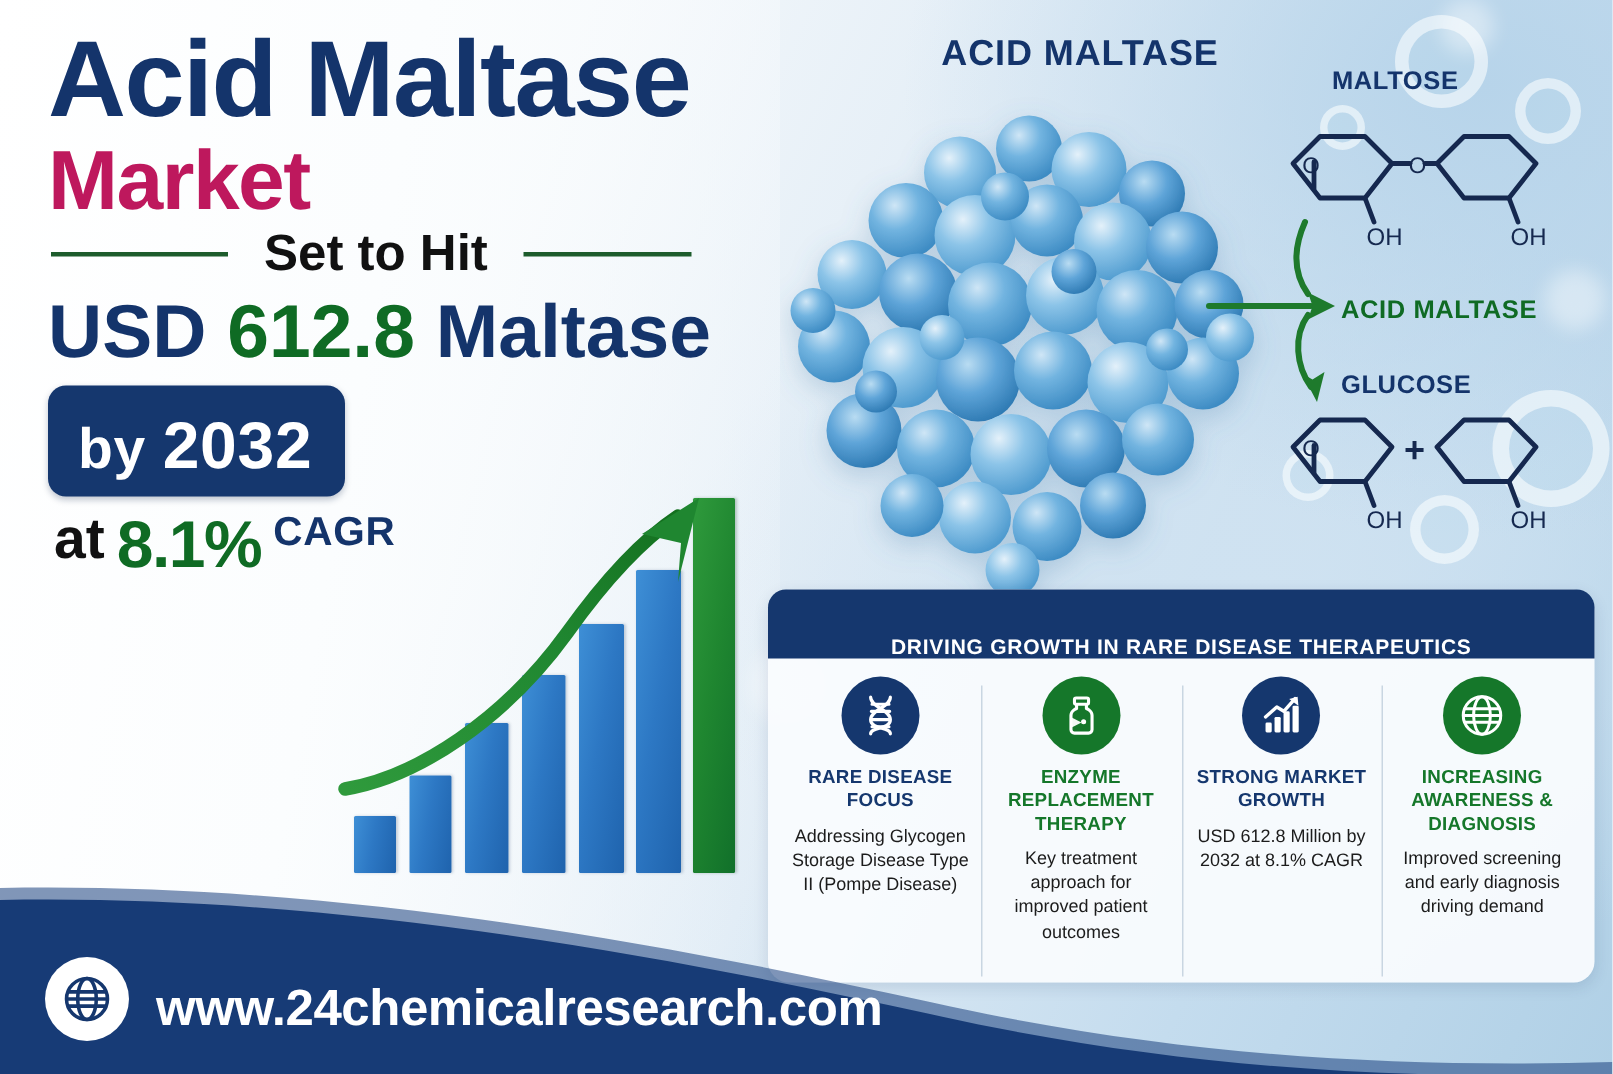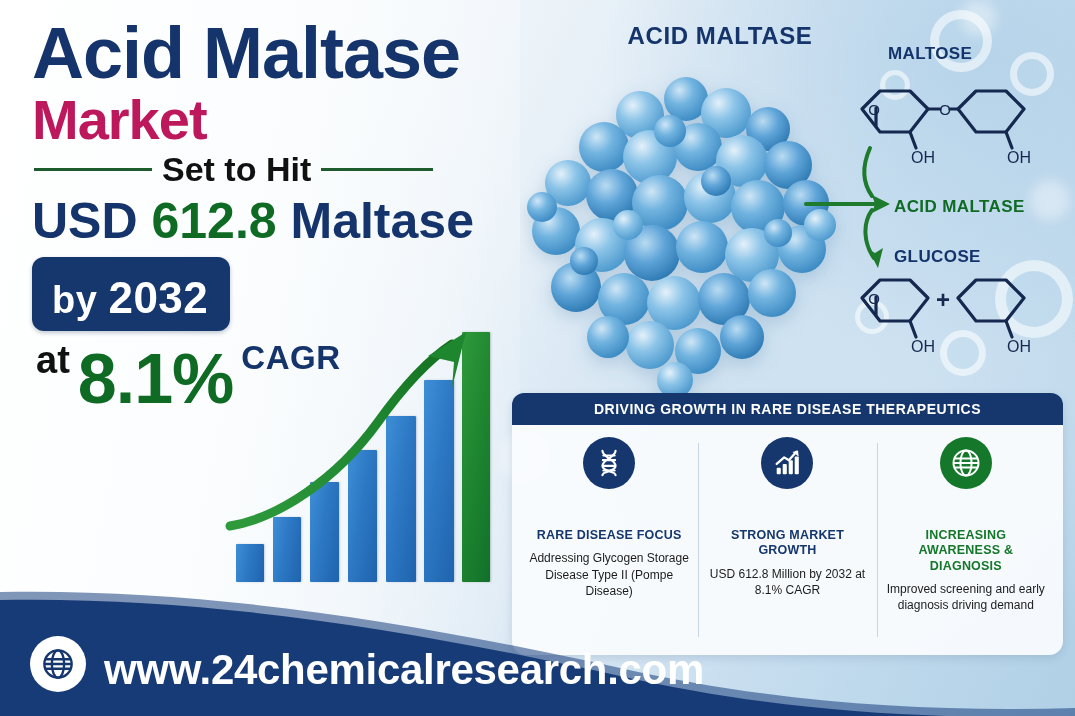--- a/index.html
+++ b/index.html
@@ -31,42 +31,42 @@
   .headline { position:absolute; left:32px; top:18px; width:500px; }
   .h-line1 {
     font-size:72px; font-weight:bold; color:#14346b;
     letter-spacing:-1px; line-height:.98; white-space:nowrap;
     text-shadow:0 1px 1px rgba(255,255,255,.9);
   }
   .h-line2 {
     font-size:56px; font-weight:bold; color:#be185d;
     letter-spacing:-1px; line-height:1.02; margin-top:2px;
   }
-  .sethit-row { display:flex; align-items:center; gap:10px; margin-top:2px; padding-left:2px; }
+  .sethit-row { display:flex; align-items:center; gap:24px; margin-top:2px; padding-left:2px; }
   .sh-rule { height:3px; background:#1d5c2c; flex:0 0 auto; }
   .sh-rule.l { width:118px; }
   .sh-rule.r { width:112px; }
   .sh-text { font-size:34px; font-weight:bold; color:#111111; white-space:nowrap; }
 
   .usd-line { margin-top:6px; font-size:50px; font-weight:bold; line-height:1.05; white-space:nowrap; }
   .usd-navy { color:#14346b; }
   .usd-green { color:#0f6b24; }
 
   .year-badge {
     margin-top:10px; display:inline-block; background:#15376e;
     border-radius:12px; padding:16px 22px 8px 20px;
     box-shadow:0 2px 4px rgba(10,30,70,.25);
   }
   .year-badge .lbl { font-size:38px; font-weight:bold; color:#ffffff; letter-spacing:.5px; }
   .year-badge .lbl .yr { font-size:44px; }
 
   .cagr-line { margin-top:8px; white-space:nowrap; display:flex; align-items:flex-start; gap:8px; padding-left:4px; }
   .cagr-at { font-size:38px; font-weight:bold; color:#111; }
-  .cagr-num { font-size:70px; font-weight:bold; color:#0f6b24; letter-spacing:-1px; }
-  .cagr-tag { font-size:33px; font-weight:bold; color:#14346b; letter-spacing:.5px; }
+  .cagr-num { font-size:44px; font-weight:bold; color:#0f6b24; letter-spacing:-1px; }
+  .cagr-tag { font-size:27px; font-weight:bold; color:#14346b; letter-spacing:.5px; }
 
   
   .chart { position:absolute; left:228px; top:330px; width:268px; height:252px; }
   .chart .bar {
     position:absolute; bottom:0; border-radius:1px;
   }
   .bar.blue { background:linear-gradient(100deg,#3e8fd6 0%, #2d78c4 45%, #1f63ad 100%); box-shadow:1px 0 2px rgba(20,50,90,.22); }
   .bar.green { background:linear-gradient(100deg,#2f9a3c 0%, #1f8630 48%, #11702a 100%); box-shadow:1px 0 2px rgba(10,60,25,.25); }
   .chart svg.arrow { position:absolute; left:0; top:0; overflow:visible; }
 
@@ -89,53 +89,53 @@
   .chem svg { position:absolute; left:0; top:0; overflow:visible; }
 
   
   .panel {
     position:absolute; left:512px; top:393px; width:551px; height:262px;
     background:rgba(250,252,254,.93);
     border-radius:14px;
     box-shadow:0 3px 10px rgba(20,50,90,.13);
   }
   .panel-header {
-    height:32px; background:#15376e;
+    height:46px; background:#15376e;
     border-radius:12px 12px 0 0;
-    display:flex; align-items:center; justify-content:center;
+    display:flex; align-items:flex-end; justify-content:center;
   }
   .panel-header span { font-size:14px; font-weight:bold; color:#fff; letter-spacing:.5px; }
   .cards { display:flex; padding:12px 8px 10px 8px; height:232px; }
   .card { flex:1 1 0; padding:0 7px; display:flex; flex-direction:column; align-items:center; position:relative; }
   .card + .card::before {
     content:""; position:absolute; left:0; top:6px; bottom:10px; width:1px; background:#c9d6e2;
   }
   .icon-circle {
     width:52px; height:52px; border-radius:50%;
     display:flex; align-items:center; justify-content:center; margin-bottom:8px;
   }
   .ic-navy { background:#15376e; }
   .ic-green { background:#15772a; }
   .card-title {
-    font-size:12.5px; font-weight:bold; line-height:1.22; text-align:center; letter-spacing:.2px;margin-top:31px;
+    font-size:12.5px; font-weight:bold; line-height:1.22; text-align:center; letter-spacing:.2px;
   }
   .ct-navy { color:#15376e; }
   .ct-green { color:#15772a; }
   .card-desc {
     margin-top:7px; font-size:12px; line-height:1.36; text-align:center; color:#1c1c1c;
   }
 
   
   .footer-wave { position:absolute; left:0; bottom:0; width:1075px; height:150px; }
   .footer-content { position:absolute; left:30px; bottom:22px; display:flex; align-items:center; gap:18px; }
   .globe-badge {
     width:56px; height:56px; border-radius:50%; background:#ffffff;
     display:flex; align-items:center; justify-content:center;
   }
-  .site-url { font-size:42px; font-weight:bold; color:#ffffff; letter-spacing:-.3px;margin-top:12px; }
+  .site-url { font-size:34px; font-weight:bold; color:#ffffff; letter-spacing:-.3px;margin-top:12px; }
 </style>
 </head>
 <body>
 
 <div id="stage">
 
   <div class="bg-base"></div>
   <div class="bokeh bk-ring" style="left:930px;top:10px;width:62px;height:62px;border-width:9px;"></div>
   <div class="bokeh bk-ring" style="left:1010px;top:52px;width:44px;height:44px;border-width:7px;"></div>
   <div class="bokeh bk-ring" style="left:880px;top:70px;width:30px;height:30px;border-width:5px;"></div>
@@ -326,20 +326,32 @@
           <svg width="30" height="30" viewBox="0 0 32 32" fill="none" stroke="#ffffff" stroke-width="2.3" stroke-linecap="round">
             <path d="M9,3 C9,10 23,12 23,19 C23,26 9,24 9,29"></path>
             <path d="M23,3 C23,10 9,12 9,19 C9,26 23,24 23,29"></path>
             <path d="M10,8 L22,8 M9.5,13 L22.5,13 M9.5,19 L22.5,19 M10,24 L22,24"></path>
           </svg>
         </div>
         <div class="card-title ct-navy">RARE DISEASE FOCUS</div>
         <div class="card-desc">Addressing Glycogen Storage Disease Type II (Pompe Disease)</div>
       </div>
 
+      <div class="card">
+        <div class="icon-circle ic-green">
+          <svg width="30" height="30" viewBox="0 0 32 32" fill="none" stroke="#ffffff" stroke-width="2.2" stroke-linejoin="round">
+            <rect x="11" y="3.5" width="10" height="4.5" rx="1.2"></rect>
+            <path d="M12.5,8 L12.5,11 C12.5,11 8.5,12.5 8.5,16 L8.5,26 C8.5,27.4 9.6,28.5 11,28.5 L21,28.5 C22.4,28.5 23.5,27.4 23.5,26 L23.5,16 C23.5,12.5 19.5,11 19.5,11 L19.5,8"></path>
+            <path d="M9,17.5 L16,21 L9,24.5" fill="#ffffff" stroke="none" opacity=".95"></path>
+            <circle cx="17.5" cy="20.5" r="1.8" fill="#ffffff" stroke="none"></circle>
+          </svg>
+        </div>
+        <div class="card-title ct-green">ENZYME REPLACEMENT THERAPY</div>
+        <div class="card-desc">Key treatment approach for improved patient outcomes</div>
+      </div>
 
       <div class="card">
         <div class="icon-circle ic-navy">
           <svg width="30" height="30" viewBox="0 0 32 32" fill="#ffffff">
             <rect x="5" y="21" width="4.4" height="7" rx="1"></rect>
             <rect x="11.4" y="17" width="4.4" height="11" rx="1"></rect>
             <rect x="17.8" y="13" width="4.4" height="15" rx="1"></rect>
             <rect x="24.2" y="9" width="4.4" height="19" rx="1"></rect>
             <path d="M5,17 L13,10 L18,13 L26,4" stroke="#ffffff" stroke-width="2.4" fill="none" stroke-linecap="round" stroke-linejoin="round"></path>
             <path d="M27.8,2.6 L28.4,9 L21.8,4.2 Z"></path>

